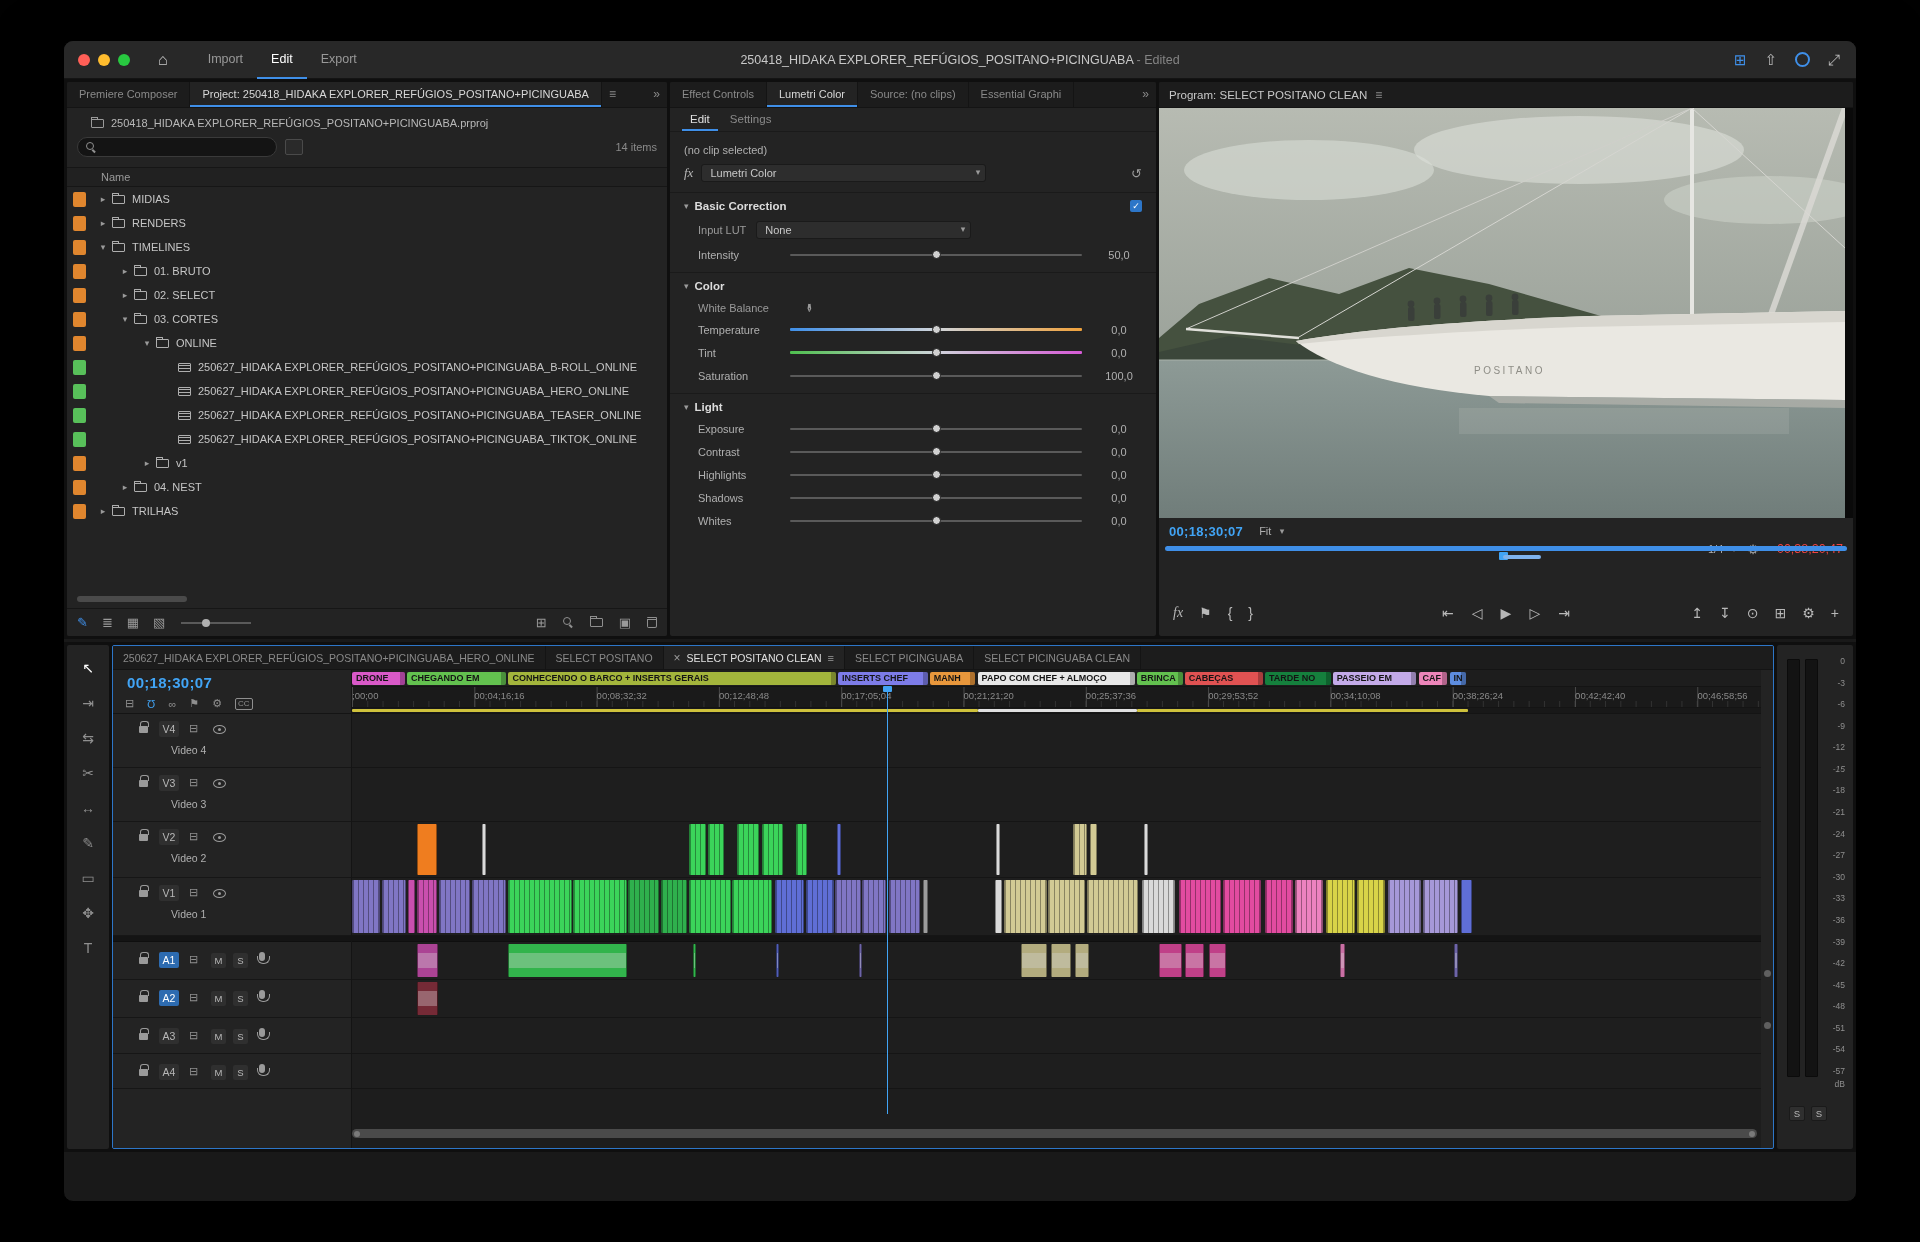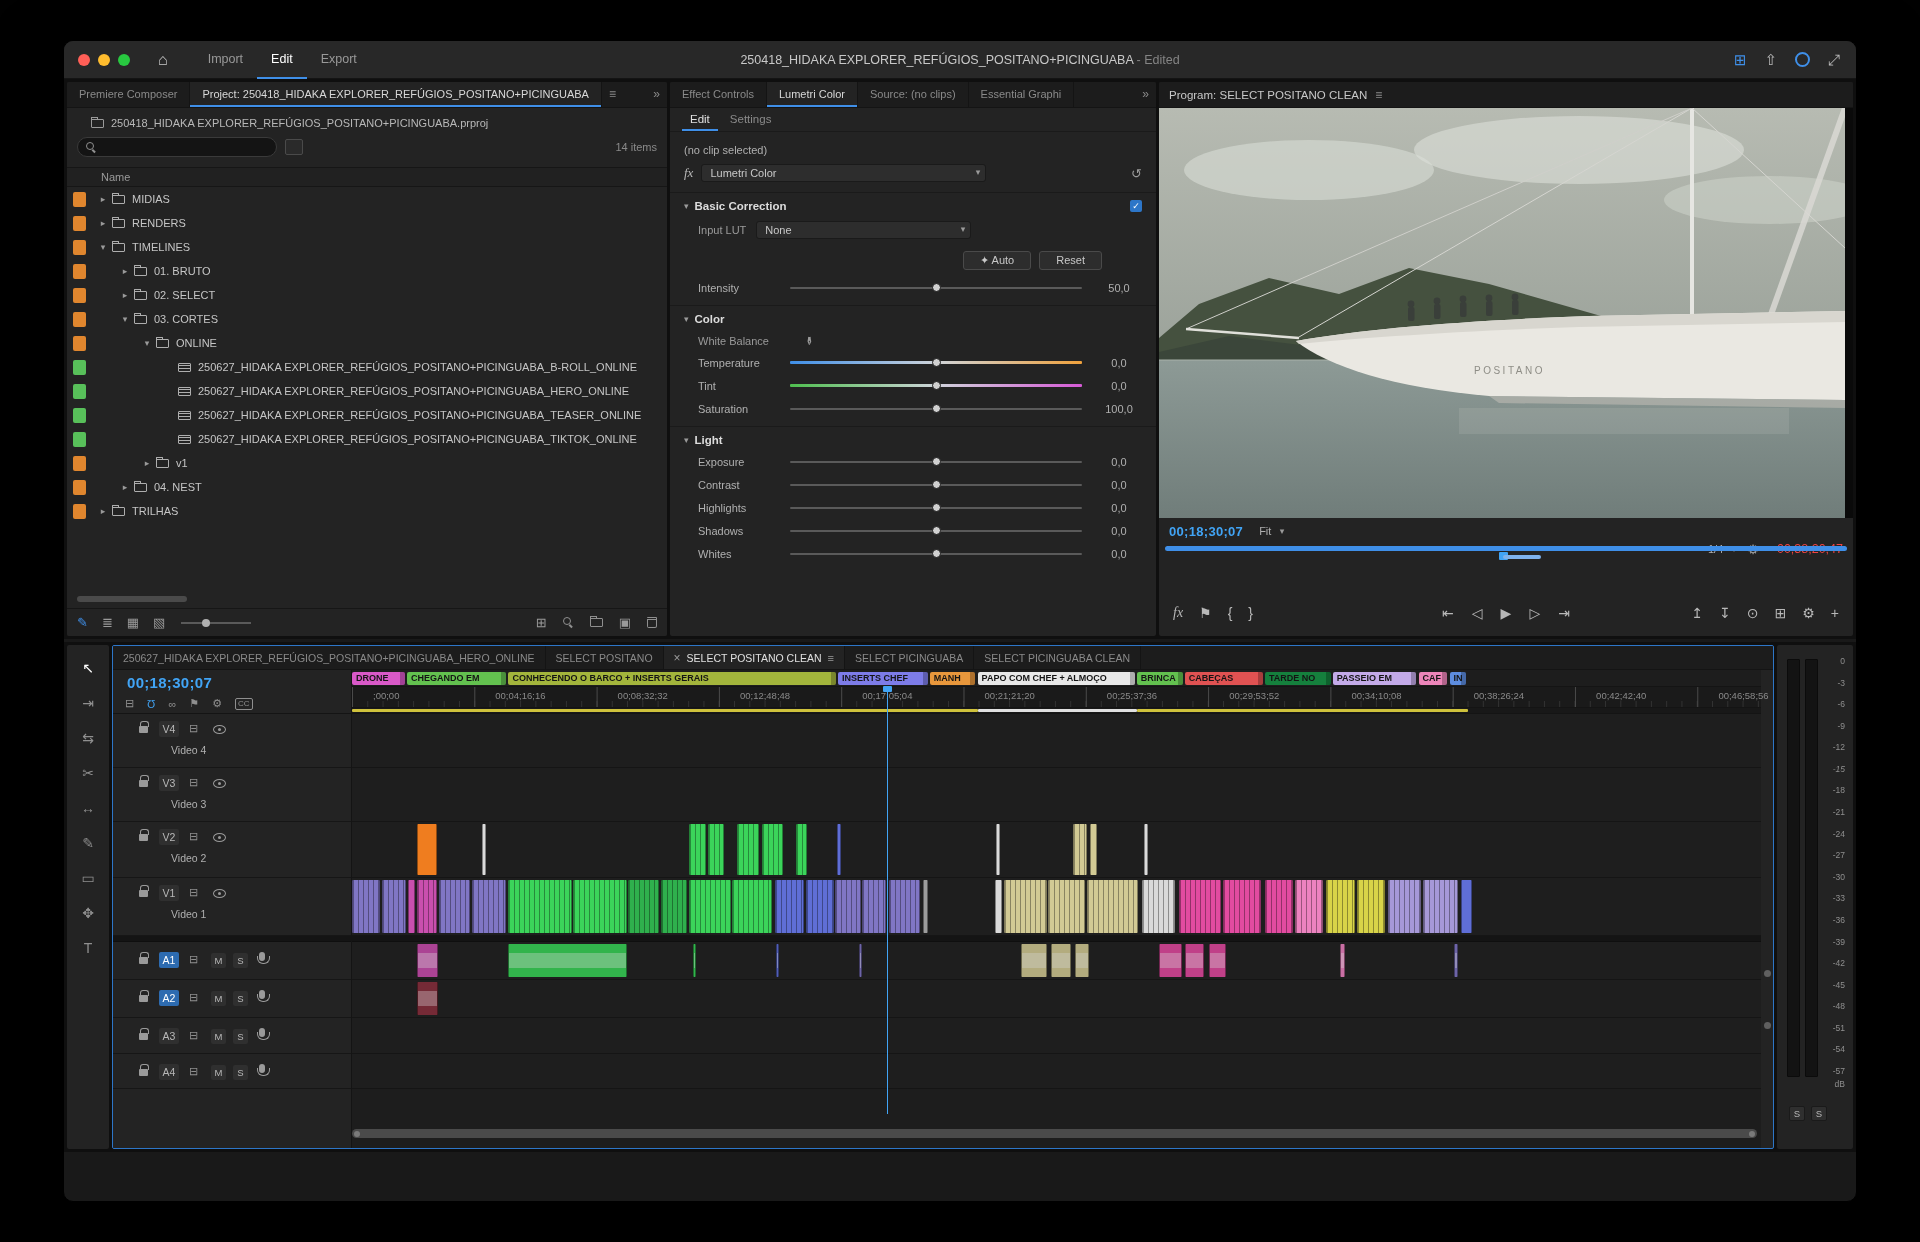--- a/index.html
+++ b/index.html
@@ -154,21 +154,21 @@
 .ic-mic{position:absolute;left:146px;top:10px;width:6px;height:9px;background:#9a9a9a;border-radius:3px;}
 .ic-mic::after{content:"";position:absolute;left:-2.5px;top:4px;width:11px;height:7px;border:1px solid #9a9a9a;border-top:none;border-radius:0 0 6px 6px;}
 .tl-div{height:6px;background:#141414;border-bottom:1px solid #0f0f0f;}
 .tl-right{flex:1;position:relative;background:#1d1d1d;margin-right:12px;min-width:0;}
 .chipsrow{height:16px;position:relative;overflow:hidden;}
 .chchip{position:absolute;top:2px;height:13px;border-radius:2px;font-size:9px;font-weight:bold;color:#141414;line-height:13px;padding:0 4px;overflow:hidden;white-space:nowrap;}
 .chchip::after{content:"";position:absolute;right:0;top:0;bottom:0;width:5px;background:rgba(0,0,0,.25);}
 .ruler{height:22px;position:relative;background:#1a1a1a;border-top:1px solid #141414;border-bottom:1px solid #141414;
 background-image:linear-gradient(90deg,#4a4a4a 1px,transparent 1px),linear-gradient(90deg,#323232 1px,transparent 1px);
 background-size:8.6806% 100%,1.08507% 30%;background-repeat:repeat-x;background-position:0 0,0 100%;}
-.rlab{position:absolute;top:3px;font-size:9.5px;color:#8a8a8a;padding-left:21px;white-space:nowrap;}
+.rlab{position:absolute;top:3px;font-size:9.5px;color:#8a8a8a;padding-left:0;white-space:nowrap;}
 .workbar{height:6px;position:relative;background:#181818;border-bottom:1px solid #141414;}
 .wseg{position:absolute;top:1px;height:3px;border-radius:1px;}
 .lane{position:relative;border-bottom:1px solid #151515;background:#1e1e1e;overflow:hidden;}
 .clip{position:absolute;top:2px;bottom:2px;border-radius:1px;border-left:1px solid rgba(0,0,0,.4);border-right:1px solid rgba(0,0,0,.4);}
 .clip.vid{background-image:linear-gradient(180deg,rgba(0,0,0,.28) 0 6px,rgba(0,0,0,0) 6px);}
 .clip.striped::after{content:"";position:absolute;inset:0;background:repeating-linear-gradient(90deg,rgba(0,0,0,.35) 0 1px,transparent 1px 5px);}
 .clip.wave{filter:brightness(.85);}
 .clip.wave::before{content:"";position:absolute;left:0;right:0;top:28%;height:44%;background:rgba(255,255,255,.35);}
 .playhead{position:absolute;top:16px;bottom:34px;width:1px;background:#41a4f5;z-index:5;}
 .playhead::before{content:"";position:absolute;top:0;left:-4px;width:9px;height:6px;background:#41a4f5;border-radius:1px;}
@@ -382,24 +382,20 @@
           <span class="resetico">↺</span>
         </div>
         <div class="lsect">
           <span class="schev">▾</span>
           <span class="stitle">Basic Correction</span>
           <span class="lcheck">✓</span>
         </div>
         <div class="lutrow">
           <span class="lablight">Input LUT</span>
           <span class="dd" style="min-width:215px">None</span>
-        </div>
-        <div class="btnrow">
-          <span class="lbtn"><span>✦</span> <span>Auto</span></span>
-          <span class="lbtn">Reset</span>
         </div>
         <div id="intensity-row">
             <div class="lrow">
               <span class="llab">Intensity</span>
               <div class="lslider">
                 <span class="lhandle" style="left: 50%;"></span>
               </div>
               <span class="lval">50,0</span>
             </div>
           </div>

